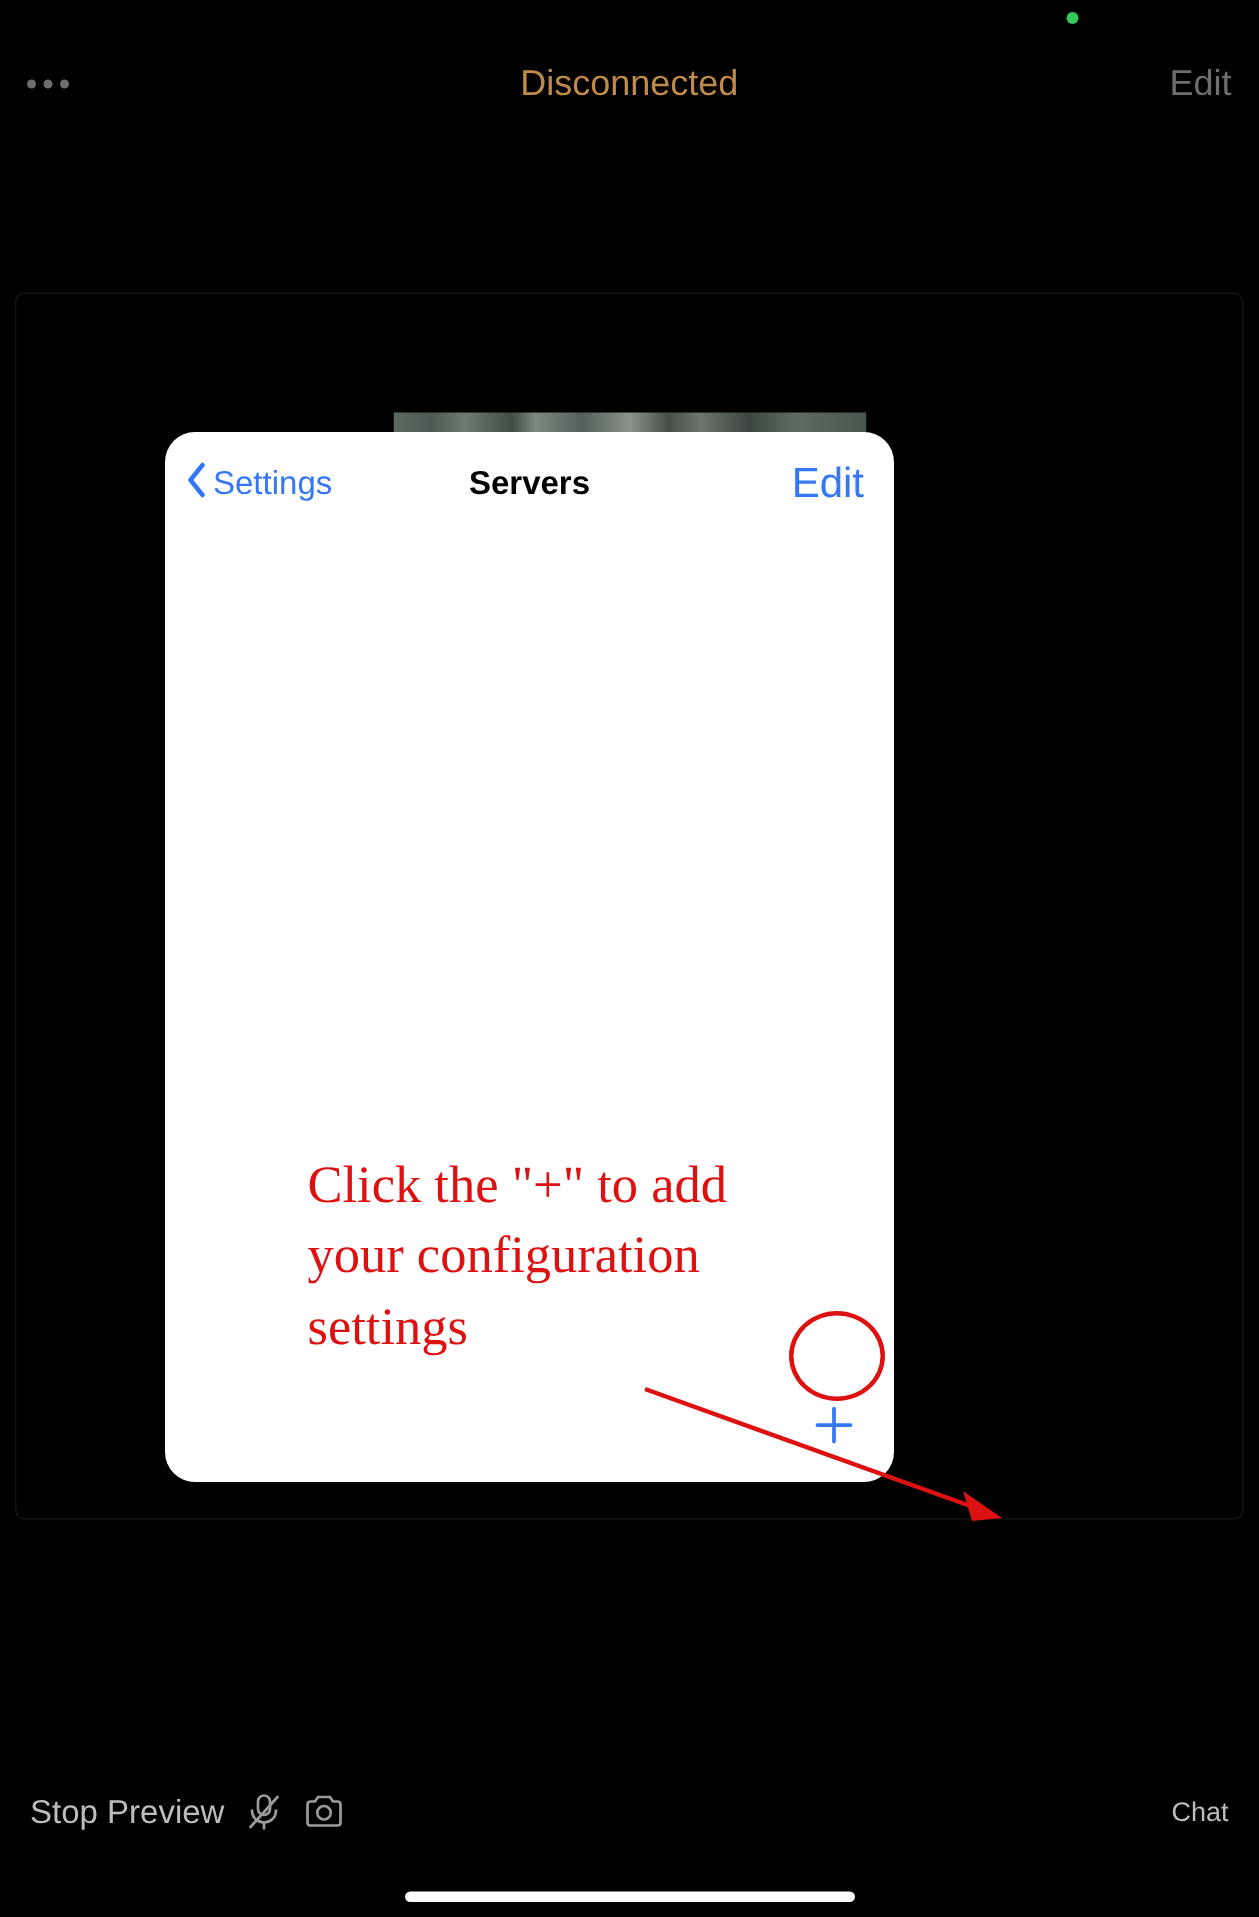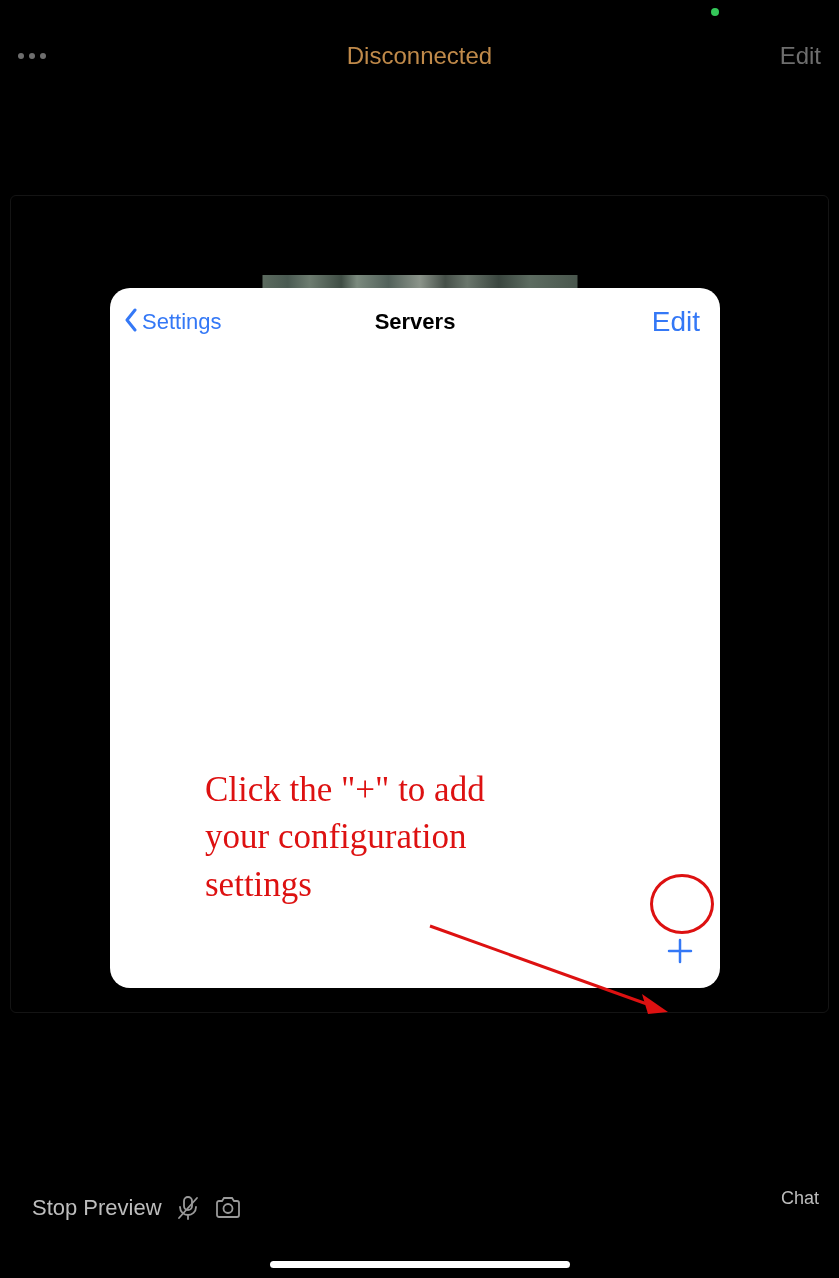--- a/index.html
+++ b/index.html
@@ -84,21 +84,21 @@
         #5c6b5f 0%, #4a5a52 8%, #6d7c70 15%, #3f4d44 25%,
         #7b8a7e 30%, #52615a 40%, #8b948a 50%, #454f48 58%,
         #6a766c 65%, #3a463f 75%, #5d6c61 85%, #49564d 100%);
     }
 
     
     .modal {
       position: absolute;
       top: 288px;
       left: 110px;
-      width: 610px;
+      width: 486px;
       height: 700px;
       background: #fff;
       border-radius: 20px;
       color: #000;
     }
 
     .modal-header {
       display: flex;
       align-items: center;
       justify-content: space-between;
@@ -182,24 +182,25 @@
       pointer-events: none;
     }
     .annotation-arrow svg {
       overflow: visible;
     }
 
     
     .bottom-bar {
       position: absolute;
       bottom: 50px;
-      left: 12px;
+      left: 0;
       right: 0;
       height: 40px;
       display: flex;
+      align-items: center;
       justify-content: space-between;
       padding: 0 20px;
     }
     .bottom-left {
       display: flex;
       align-items: center;
       gap: 14px;
     }
     .stop-preview {
       color: #bdbdbd;

